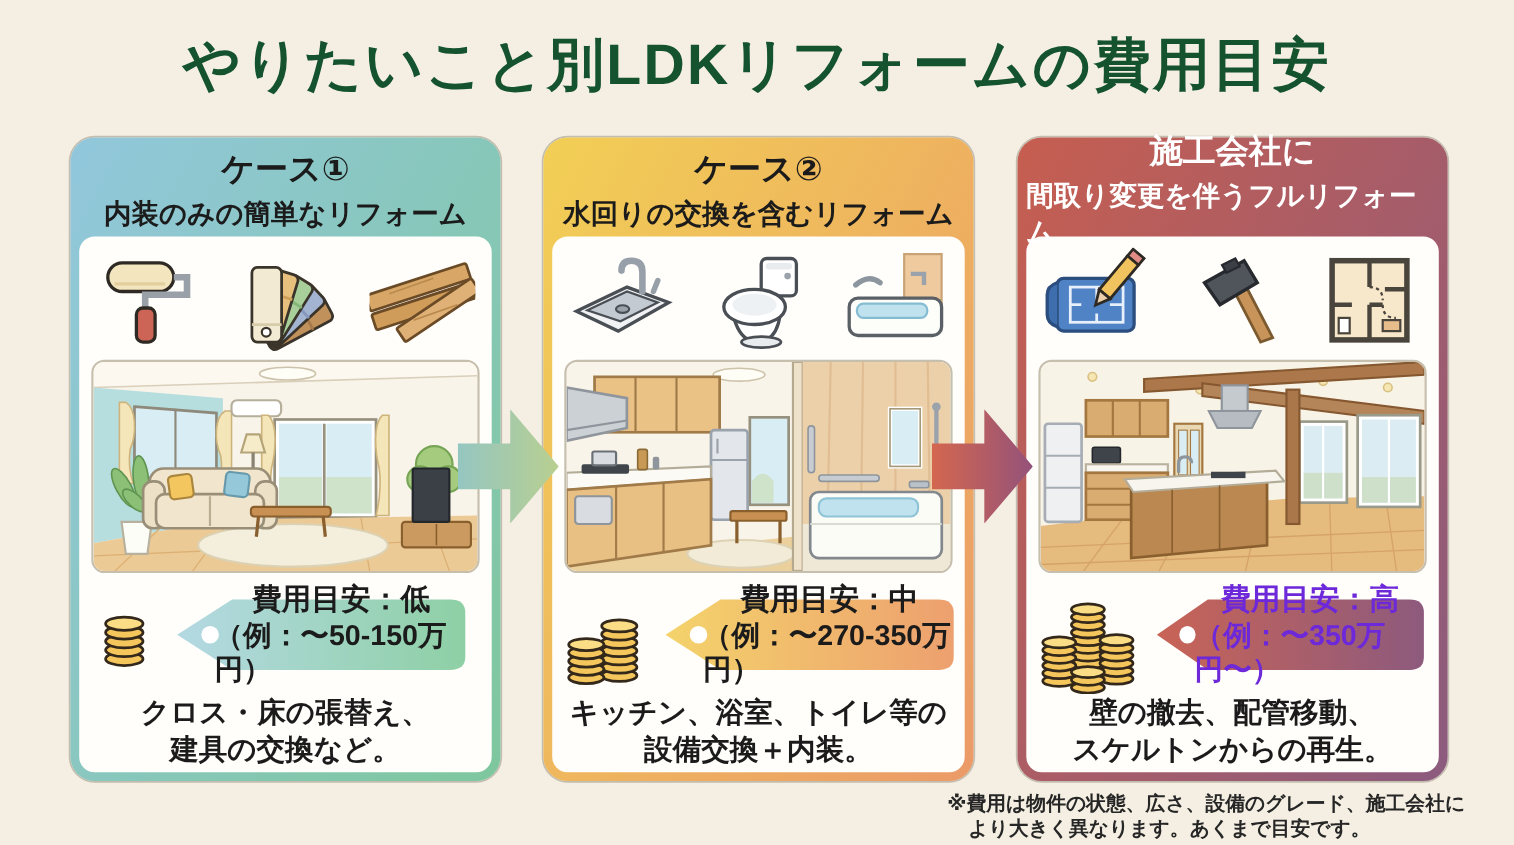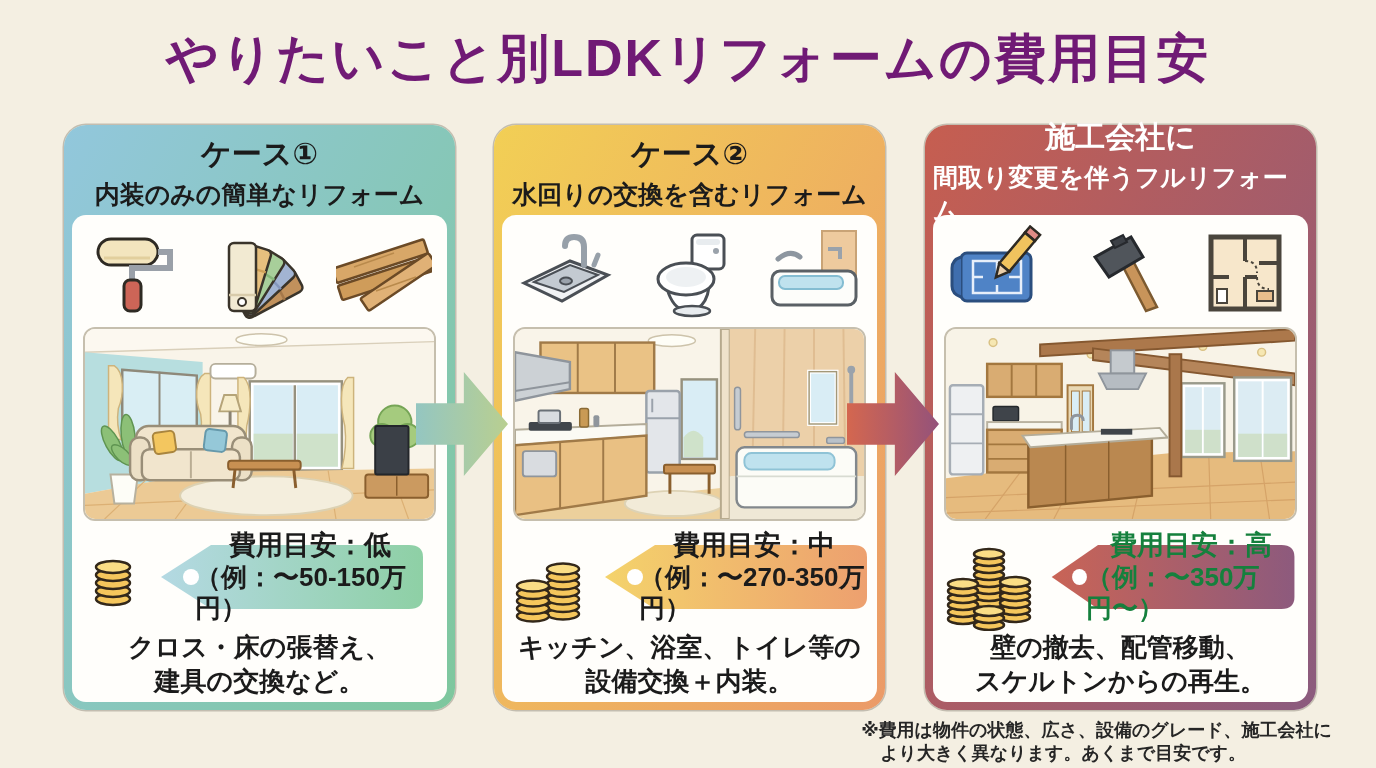--- a/index.html
+++ b/index.html
@@ -5,21 +5,21 @@
   * { margin:0; padding:0; box-sizing:border-box; }
   html,body { width:1376px; height:768px; }
   body {
     background:#f4efe2;
     font-family:"Liberation Sans","DejaVu Sans",sans-serif;
     position:relative; overflow:hidden; color:#1b1b1b;
   }
   .title {
     position:absolute; top:24px; left:0; width:100%;
     text-align:center; font-size:52px; font-weight:700;
-    letter-spacing:2px; color:#701a75;
+    letter-spacing:2px; color:#14532d;
   }
   .card {
     position:absolute; top:125px; width:391px; height:585px;
     border-radius:22px; padding:0 8px 8px;
     box-shadow:0 0 0 1.5px rgba(70,60,45,.28);
   }
   .card-1 { left:64px;  background:linear-gradient(118deg,#92c7dc 0%,#7ec79d 100%); }
   .card-2 { left:494px; background:linear-gradient(118deg,#f2cf55 0%,#eb9a68 100%); }
   .card-3 { left:925px; background:linear-gradient(118deg,#c65e50 0%,#8b5b7e 100%); }
   .card-header {
@@ -49,21 +49,21 @@
   .price-tag { position:relative; width:272px; height:80px; flex:0 0 auto; }
   .card-3 .price-tag { width:252px; }
   .tag-bg { position:absolute; inset:0; width:100%; height:100%; }
   .tag-text {
     position:absolute; left:38px; right:4px; top:0; bottom:0;
     display:flex; flex-direction:column; align-items:center; justify-content:center;
     line-height:1.18;
   }
   .tag-line1 { font-size:27px; font-weight:700; }
   .tag-line2 { font-size:26px; font-weight:700; }
-  .card-3 .tag-text { color:#15803d; }
+  .card-3 .tag-text { color:#6d28d9; }
   .desc { margin-top:8px; text-align:center; font-size:26px; font-weight:700; line-height:1.3; }
   .arrow {
     position:absolute; top:372px; width:92px; height:104px; z-index:5;
     clip-path:polygon(0 30%,52% 30%,52% 0,100% 50%,52% 100%,52% 70%,0 70%);
   }
   .arrow-1 { left:416px; background:linear-gradient(90deg,#94c6c1,#b9cf90); }
   .arrow-2 { left:847px; background:linear-gradient(90deg,#d4674f,#94527a); }
   .footnote {
     position:absolute; top:719px; right:44px;
     font-size:18px; font-weight:700; line-height:1.25; color:#262626; text-align:left;

